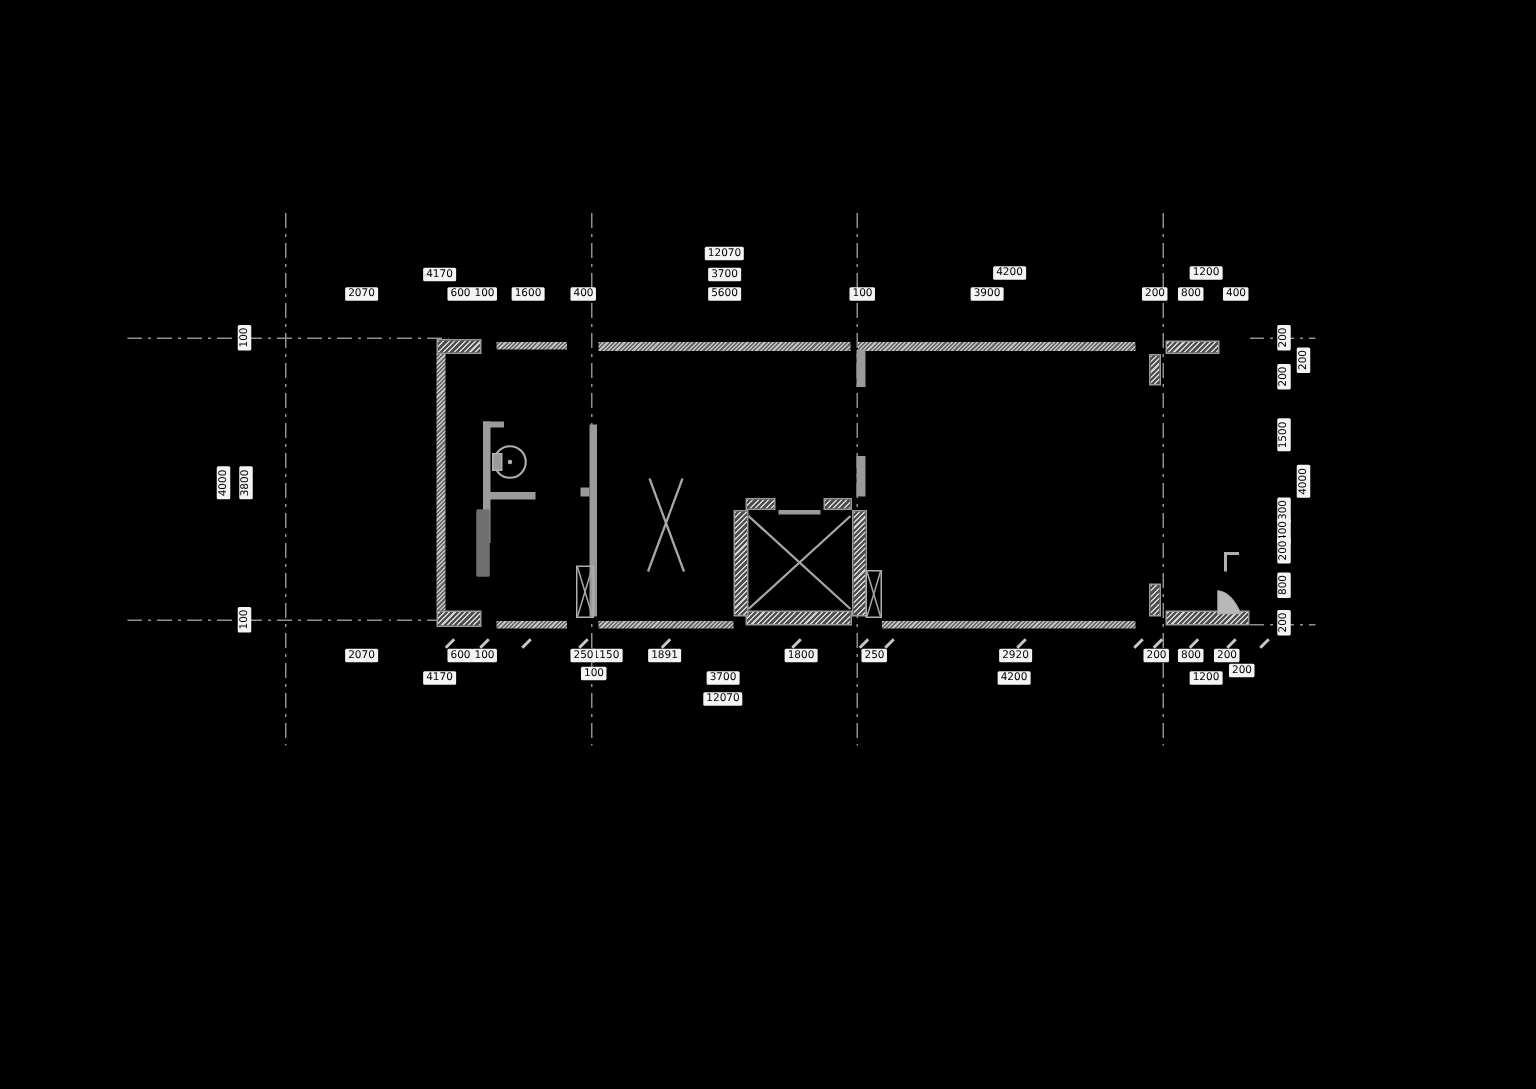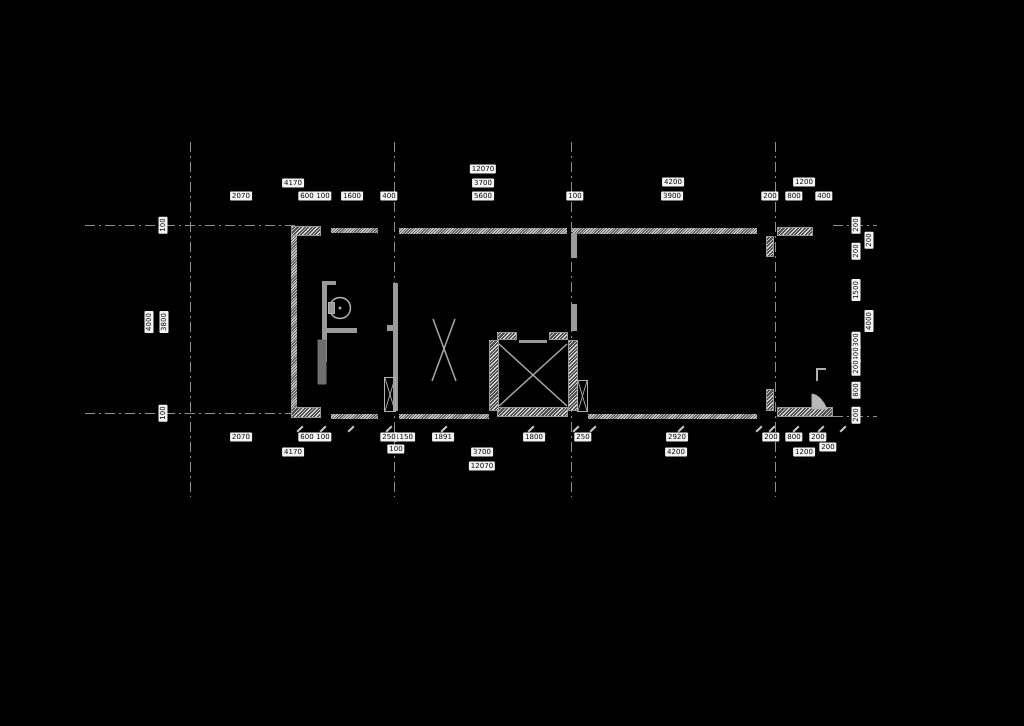--- a/index.html
+++ b/index.html
@@ -79,21 +79,21 @@
     <div class="dim" style="left: 483px; top: 183px;">3700</div>
     <div class="dim" style="left: 673px; top: 182px;">4200</div>
     <div class="dim" style="left: 804px; top: 182px;">1200</div>
     <div class="dim" style="left: 241px; top: 196px;">2070</div>
     <div class="dim" style="left: 307px; top: 196px;">600</div>
     <div class="dim" style="left: 323px; top: 196px;">100</div>
     <div class="dim" style="left: 352px; top: 196px;">1600</div>
     <div class="dim" style="left: 389px; top: 196px;">400</div>
     <div class="dim" style="left: 483px; top: 196px;">5600</div>
     <div class="dim" style="left: 575px; top: 196px;">100</div>
-    <div class="dim" style="left: 672px; top: 196px;">3900</div>
+    <div class="dim" style="left: 658px; top: 196px;">3900</div>
     <div class="dim" style="left: 770px; top: 196px;">200</div>
     <div class="dim" style="left: 794px; top: 196px;">800</div>
     <div class="dim" style="left: 824px; top: 196px;">400</div>
     <div class="dim" style="left: 241px; top: 437px;">2070</div>
     <div class="dim" style="left: 307px; top: 437px;">600</div>
     <div class="dim" style="left: 323px; top: 437px;">100</div>
     <div class="dim" style="left: 372px; top: 437px; margin-left: 32px;">1150</div>
     <div class="dim" style="left: 389px; top: 437px;">250</div>
     <div class="dim" style="left: 443px; top: 437px;">1891</div>
     <div class="dim" style="left: 534px; top: 437px;">1800</div>

